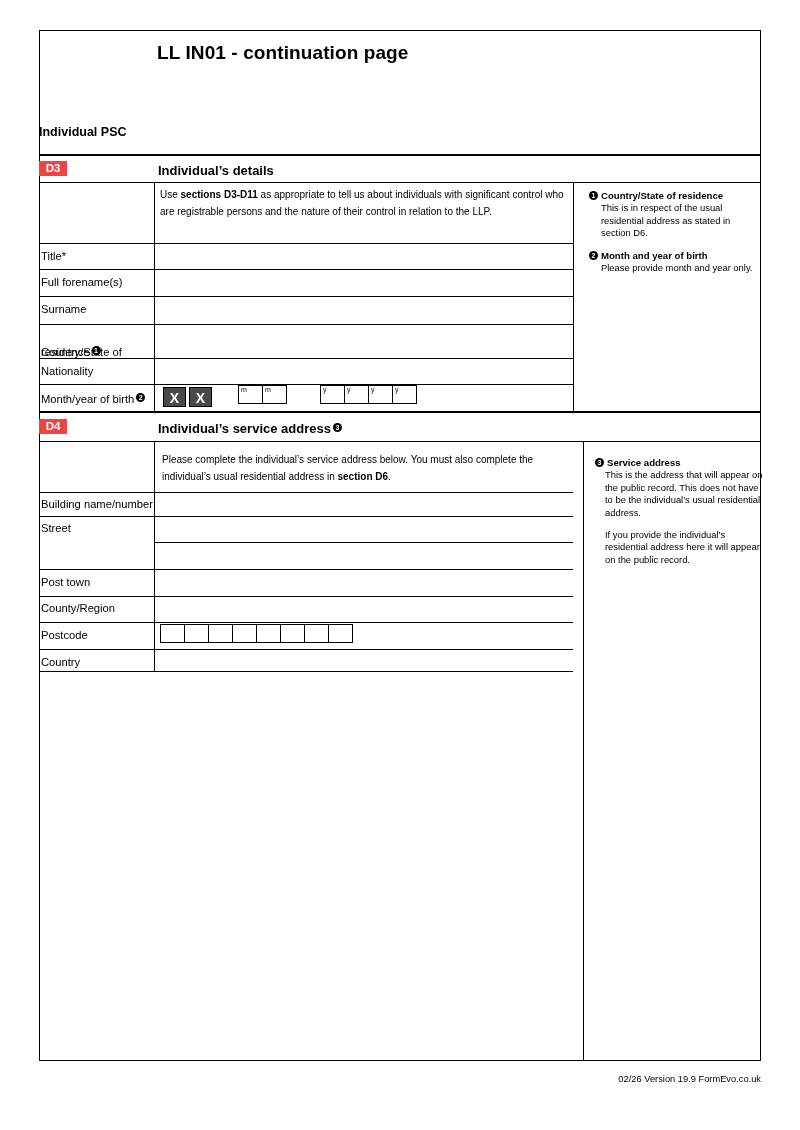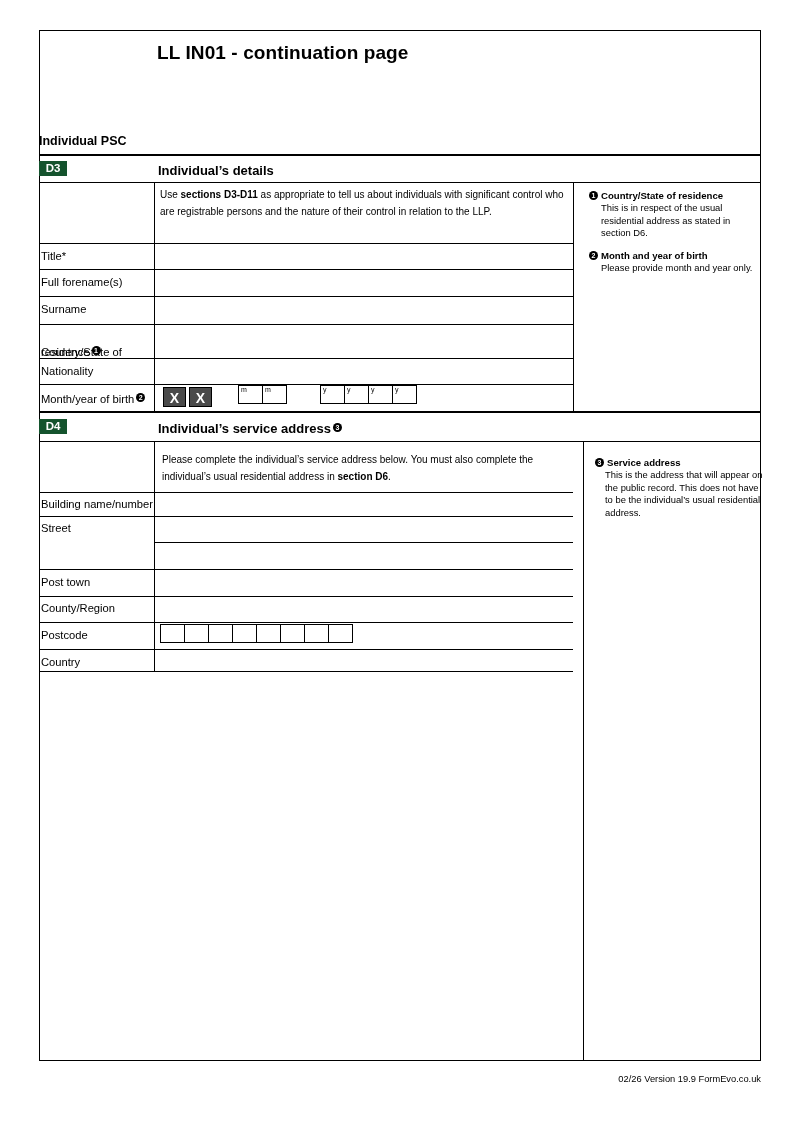--- a/index.html
+++ b/index.html
@@ -79,21 +79,21 @@
   }
   .vline {
     position: absolute;
     background: #000;
     width: 1px;
   }
 
   
   .badge {
     position: absolute;
-    background: #14532d;
+    background: #ef4444;
     color: #fff;
     font-size: 11.5px;
     font-weight: bold;
     text-align: center;
     padding: 1px 0 2px 0;
     width: 28px;
   }
 
   .block-title {
     position: absolute;
@@ -192,21 +192,21 @@
 
 <div class="page">
 
   <div class="frame-top"></div>
   <div class="frame-left"></div>
   <div class="frame-right"></div>
   <div class="frame-bottom"></div>
 
   <div class="doc-title">LL IN01 - continuation page</div>
 
-  <div class="section-heading" style="left:39px; top:134px;">Individual PSC</div>
+  <div class="section-heading" style="left:39px; top:125px;">Individual PSC</div>
 
   <div class="rule-heavy" style="left:39px; top:154px; width:722px;"></div>
 
   <div class="badge" style="left:39px; top:161px;">D3</div>
 
   <div class="block-title" style="left:158px; top:163px;">Individual’s details</div>
 
   <div class="rule-thin" style="left:39px; top:182px; width:722px;"></div>
 
   <div class="vline" style="left:154px; top:182px; height:229px;"></div>
@@ -286,20 +286,21 @@
   <div class="rule-thin" style="left:39px; top:441px; width:722px;"></div>
 
   <div class="vline" style="left:154px; top:441px; height:230px;"></div>
   <div class="vline" style="left:583px; top:441px; height:619px;"></div>
 
   <div class="instruct" style="left:162px; top:452px; width:412px;"><span>Please complete the individual’s service address below. You must also complete the individual’s usual residential address in </span><b>section D6</b><span>.</span></div>
 
   <div class="guide-note" style="left:595px; top:457px;">
     <div><span class="numdot">3</span><span class="gtitle">Service address</span></div>
     <div style="margin-left:10px;">This is the address that will appear on the public record. This does not have to be the individual’s usual residential address.</div>
+    <div style="margin-left:10px; margin-top:10px;">If you provide the individual’s residential address here it will appear on the public record.</div>
   </div>
 
   <div class="rule-thin" style="left:39px; top:492px; width:534px;"></div>
   <div class="fieldlabel" style="left:41px; top:498px;">Building name/number</div>
   <div style="position:absolute; left:156px; top:495px; width:415px; height:20px;"></div>
 
   <div class="rule-thin" style="left:39px; top:516px; width:534px;"></div>
   <div class="fieldlabel" style="left:41px; top:522px;">Street</div>
   <div style="position:absolute; left:156px; top:519px; width:415px; height:20px;"></div>
 

